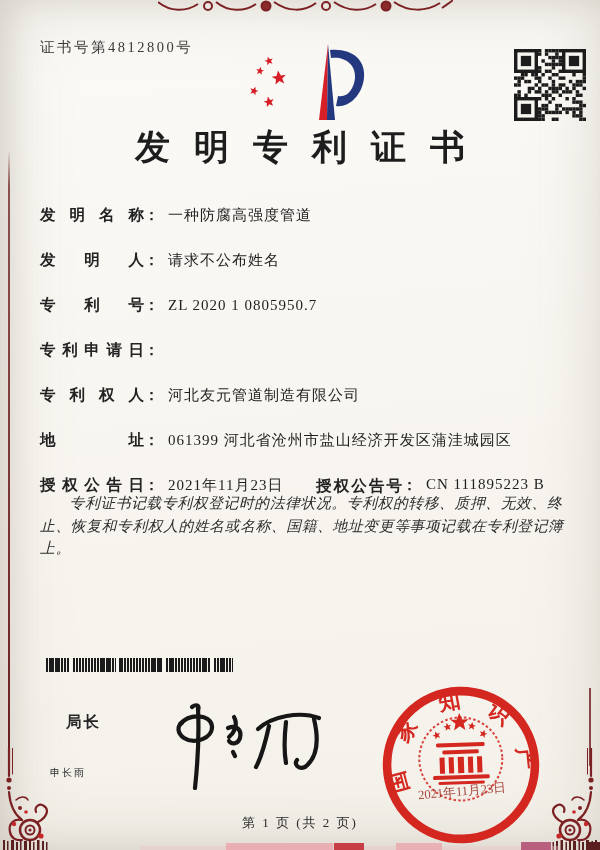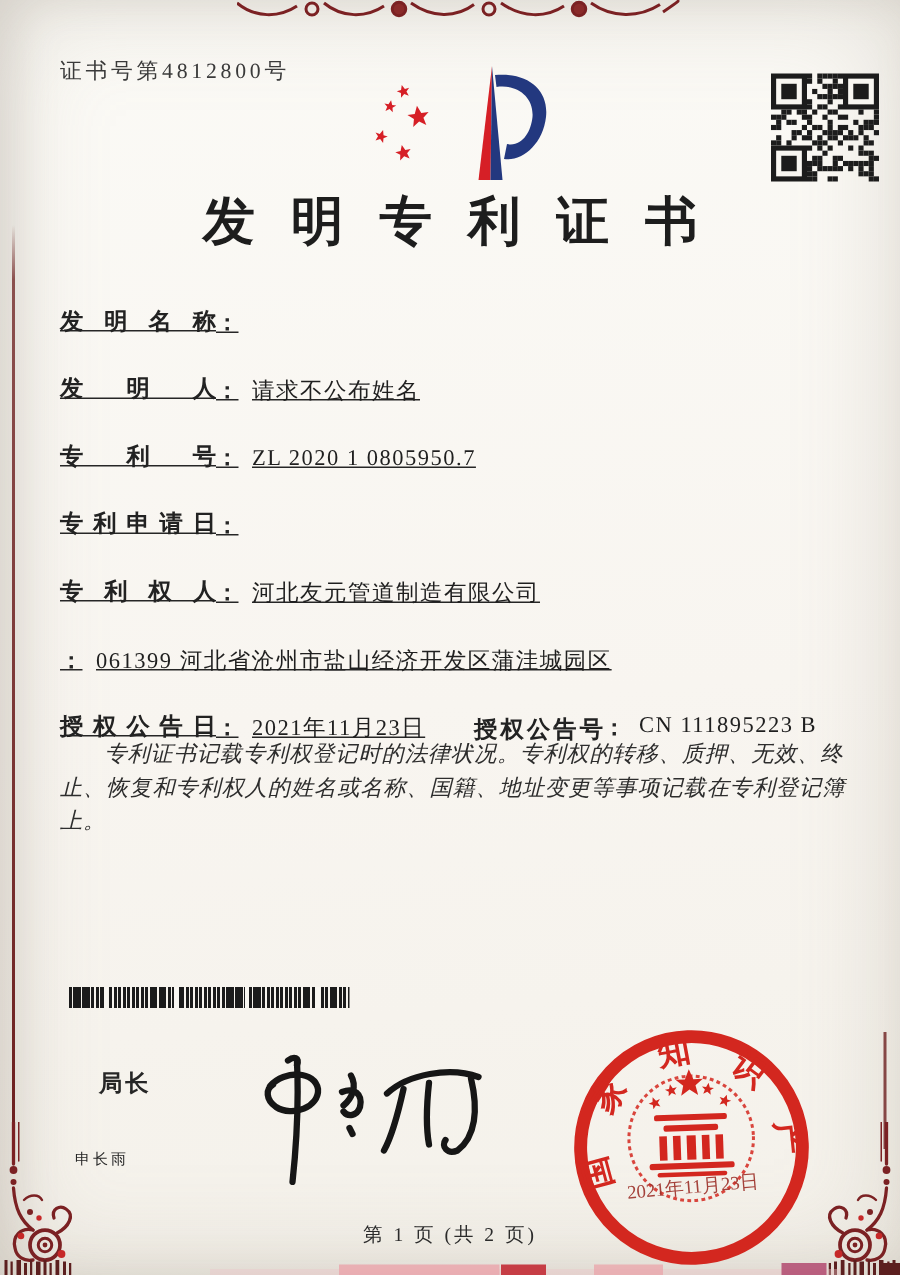--- a/index.html
+++ b/index.html
@@ -13,22 +13,22 @@
   }
   .abs { position:absolute; }
 
   .cert-no { left:40px; top:38px; font-size:14.5px; letter-spacing:2.5px; color:#3a3a3a; }
 
   .title { left:0; top:124px; width:100%; text-align:center;
            font-size:35px; font-weight:700; letter-spacing:24px; padding-left:24px;
            color:#1d1d1d; }
 
   .fields { left:40px; top:206px; width:530px; }
-  .frow { display:flex; align-items:flex-end; height:19px; margin-bottom:26px;
-          font-size:15px; position:relative;text-decoration:underline; }
+  .frow { display:flex; align-items:center; height:19px; margin-bottom:26px;
+          font-size:15px; position:relative; }
   .flabel { display:inline-block; width:104px; font-weight:700; font-size:15.5px;
             text-align:justify; text-align-last:justify; color:#222; flex:0 0 104px; }
   .fcolon { font-weight:700; margin-right:9px; }
   .fvalue { letter-spacing:1px; color:#1f1f1f; white-space:nowrap; }
   .fgroup2 { position:absolute; left:276px; top:0; display:flex; }
 
   .body-text { left:40px; top:492px; width:532px; font-style:italic;
                font-size:14.8px; line-height:22.6px; letter-spacing:.6px; color:#2d2d2d; }
   .body-text p { text-indent:2em; margin:0; }
 
@@ -244,20 +244,21 @@
       <rect x="3.3333333333333335" y="50" width="16.666666666666668" height="16.666666666666668" fill="#f8f6f1"></rect>
       <rect x="6.666666666666667" y="53.333333333333336" width="10" height="10" fill="#1c1c1c"></rect>
     </svg>
 
   <div class="abs title">发明专利证书</div>
 
   <div class="abs fields">
     <div class="frow">
       <span class="flabel">发明名称</span>
         <span class="fcolon">：</span>
+      <span class="fvalue">一种防腐高强度管道</span>
     </div>
     <div class="frow">
       <span class="flabel">发明人</span>
         <span class="fcolon">：</span>
       <span class="fvalue">请求不公布姓名</span>
     </div>
     <div class="frow">
       <span class="flabel">专利号</span>
         <span class="fcolon">：</span>
       <span class="fvalue">ZL 2020 1 0805950.7</span>
@@ -265,20 +266,21 @@
     <div class="frow">
       <span class="flabel">专利申请日</span>
         <span class="fcolon">：</span>
     </div>
     <div class="frow">
       <span class="flabel">专利权人</span>
         <span class="fcolon">：</span>
       <span class="fvalue">河北友元管道制造有限公司</span>
     </div>
     <div class="frow">
+      <span class="flabel">地址</span>
         <span class="fcolon">：</span>
       <span class="fvalue">061399 河北省沧州市盐山经济开发区蒲洼城园区</span>
     </div>
     <div class="frow">
       <span class="flabel">授权公告日</span>
         <span class="fcolon">：</span>
       <span class="fvalue">2021年11月23日</span>
       <span class="fgroup2">
         <span class="flabel" style="width:86px;flex:0 0 86px">授权公告号</span>
           <span class="fcolon">：</span>

